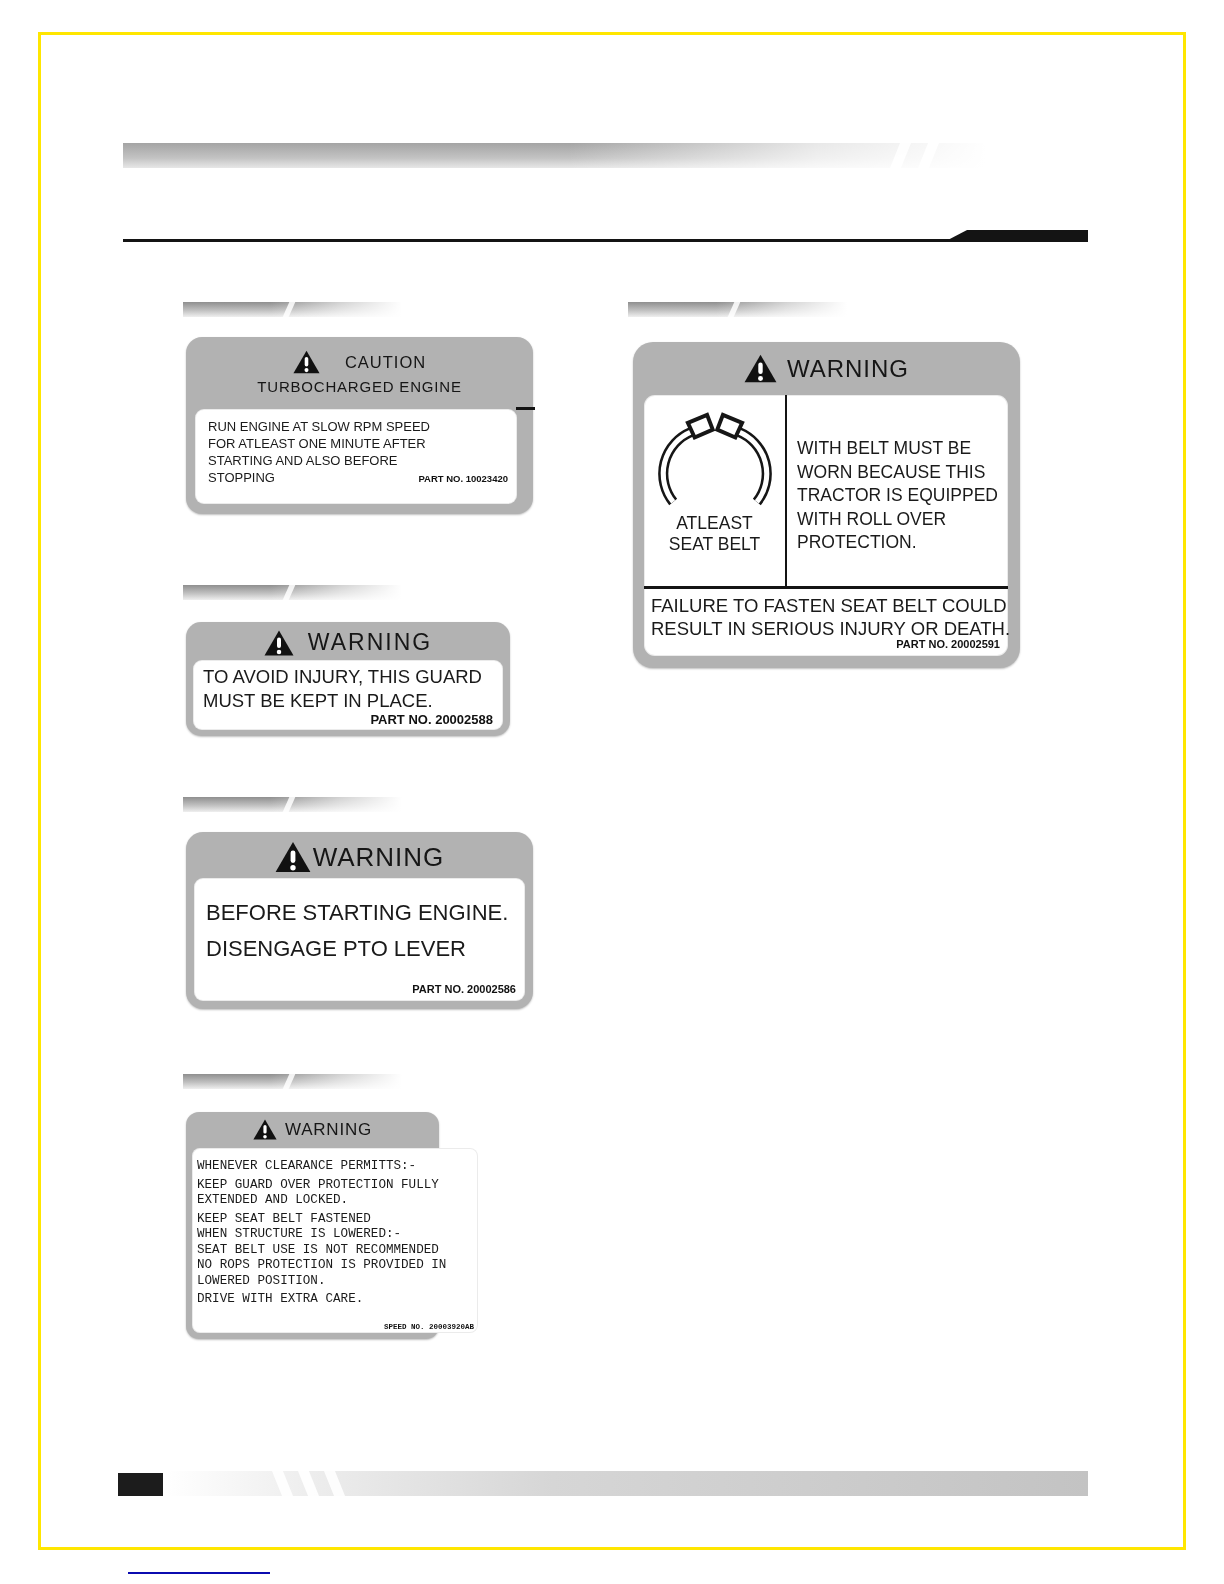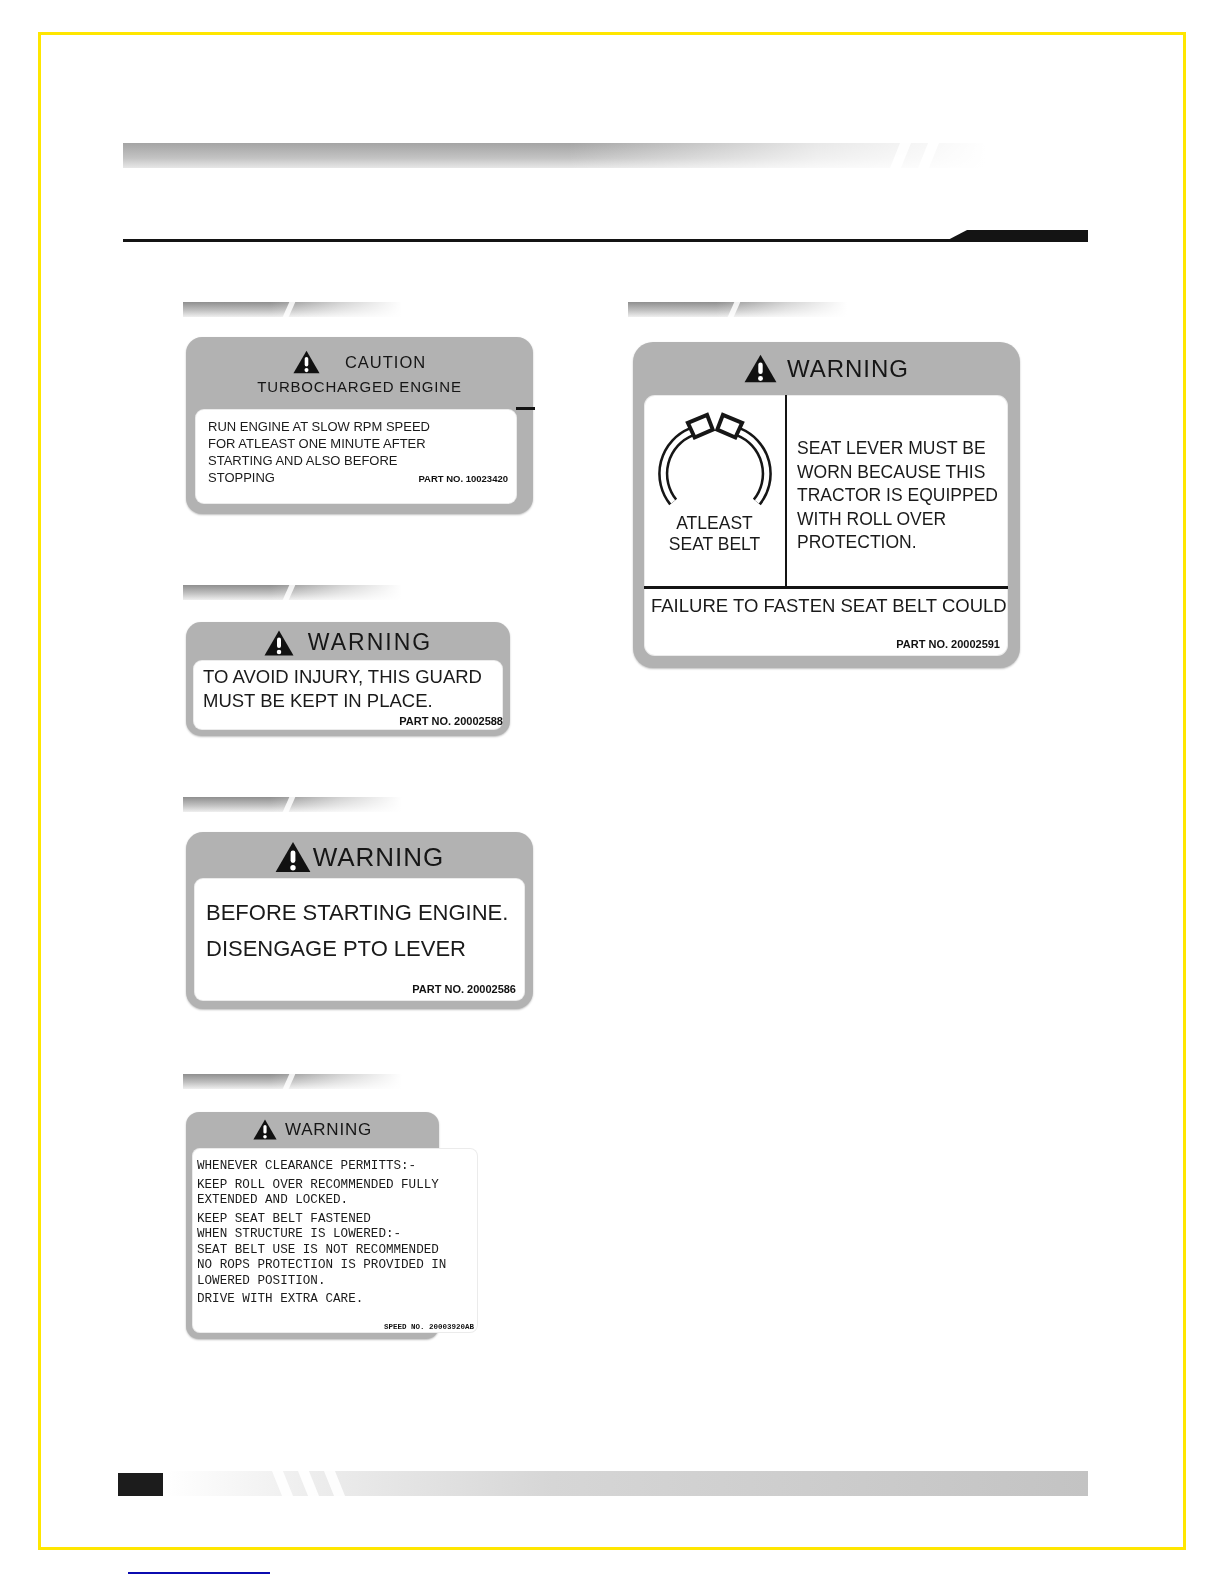--- a/index.html
+++ b/index.html
@@ -62,21 +62,21 @@
   .d-belt .belt-caption { font-size:17.5px; line-height:21px; text-align:center; margin-top:2px; }
   .d-belt .cell-right { flex:1; padding:42px 0 0 10px; font-size:17.5px; line-height:23.5px; }
   .d-belt .bottom-zone { padding:5px 0 0 7px; font-size:18.5px; line-height:23px; }
   .d-belt .partno { right:8px; bottom:6px; font-size:11px;text-align:right; }
 
   
   .d-guard { left:186px; top:622px; width:324px; height:114px; border-radius:15px; }
   .d-guard .decal-head { padding-top:7px; gap:14px; font-size:23px; letter-spacing:2px; }
   .d-guard .decal-body { left:7px; top:38px; width:310px; height:70px; border-radius:9px; }
   .d-guard .body-text { padding:5px 0 0 10px; font-size:18.5px; line-height:24px; }
-  .d-guard .partno { right:0; bottom:3px; font-size:11px;margin-top:28px; }
+  .d-guard .partno { right:10px; bottom:3px; font-size:13px;margin-top:28px; }
 
   
   .d-pto { left:186px; top:832px; width:347px; height:177px; border-radius:17px; }
   .d-pto .decal-head { padding-top:9px; gap:2px; font-size:26px; letter-spacing:1px; }
   .d-pto .decal-body { left:8px; top:46px; width:331px; height:123px; border-radius:9px; }
   .d-pto .body-text { padding:17px 0 0 12px; font-size:22px; line-height:36px; }
   .d-pto .partno { right:9px; bottom:6px; font-size:11px; }
 
   
   .d-rops { left:186px; top:1112px; width:253px; height:227px; border-radius:13px; }
@@ -184,29 +184,30 @@
                 <path d="M74 14 L57 7 L52 20 L68 27 Z"></path>
               </g>
             </svg>
           </span>
           <div class="belt-caption">
             <div class="line">ATLEAST</div>
             <div class="line">SEAT BELT</div>
           </div>
         </div>
         <div class="cell-right">
-          <div class="line">SEAT LEVER MUST BE</div>
+          <div class="line">WITH BELT MUST BE</div>
           <div class="line">WORN BECAUSE THIS</div>
           <div class="line">TRACTOR IS EQUIPPED</div>
           <div class="line">WITH ROLL OVER</div>
           <div class="line">PROTECTION.</div>
         </div>
       </div>
       <div class="bottom-zone">
         <div class="line">FAILURE TO FASTEN SEAT BELT COULD</div>
+        <div class="line">RESULT IN SERIOUS INJURY OR DEATH.</div>
       </div>
       <div class="partno">PART NO. 20002591</div>
     </div>
   </div>
 
   <div class="decal d-guard">
     <div class="decal-head">
       <span class="tri">
         <svg viewBox="0 0 60 52" width="30" height="26">
             <path d="M30 1 L59 51 L1 51 Z" fill="#111"></path>
@@ -252,21 +253,21 @@
             <path d="M30 1 L59 51 L1 51 Z" fill="#111"></path>
             <rect x="26" y="15" width="8" height="21" rx="4" fill="#fff"></rect>
             <circle cx="30" cy="44" r="4.5" fill="#fff"></circle>
           </svg>
       </span>
       <span>WARNING</span>
     </div>
     <div class="decal-body">
       <div class="body-text">
         <div class="line">WHENEVER CLEARANCE PERMITTS:-</div>
-        <div class="line gap-s">KEEP ROLL OVER RECOMMENDED FULLY</div>
+        <div class="line gap-s">KEEP GUARD OVER PROTECTION FULLY</div>
         <div class="line">EXTENDED AND LOCKED.</div>
         <div class="line gap-s">KEEP SEAT BELT FASTENED</div>
         <div class="line gap-m">WHEN STRUCTURE IS LOWERED:-</div>
         <div class="line gap-m">SEAT BELT USE IS NOT RECOMMENDED</div>
         <div class="line">NO ROPS PROTECTION IS PROVIDED IN</div>
         <div class="line">LOWERED POSITION.</div>
         <div class="line gap-s">DRIVE WITH EXTRA CARE.</div>
       </div>
       <div class="partno">SPEED NO. 20003920AB</div>
     </div>

